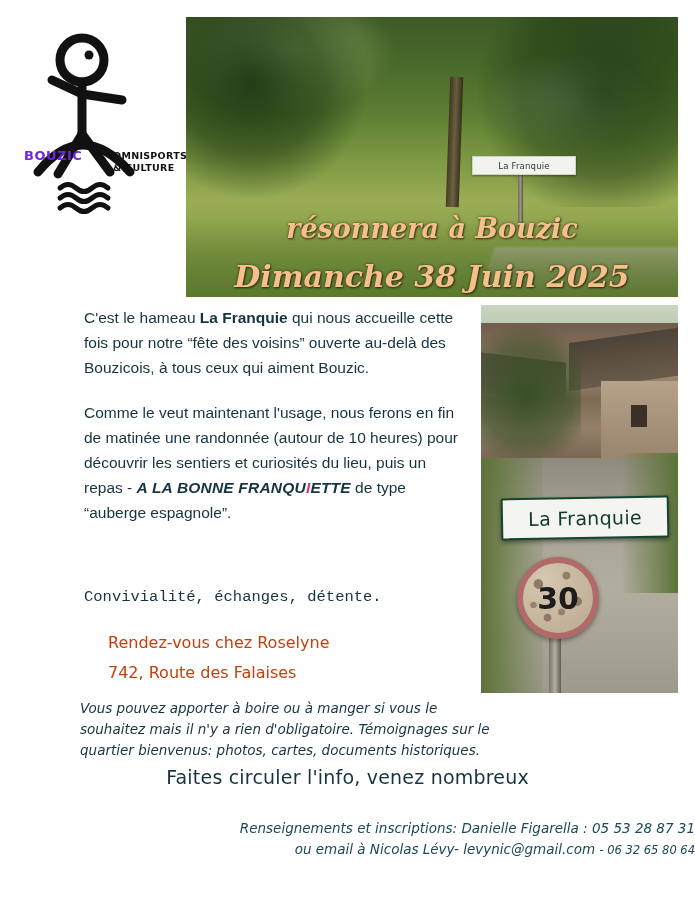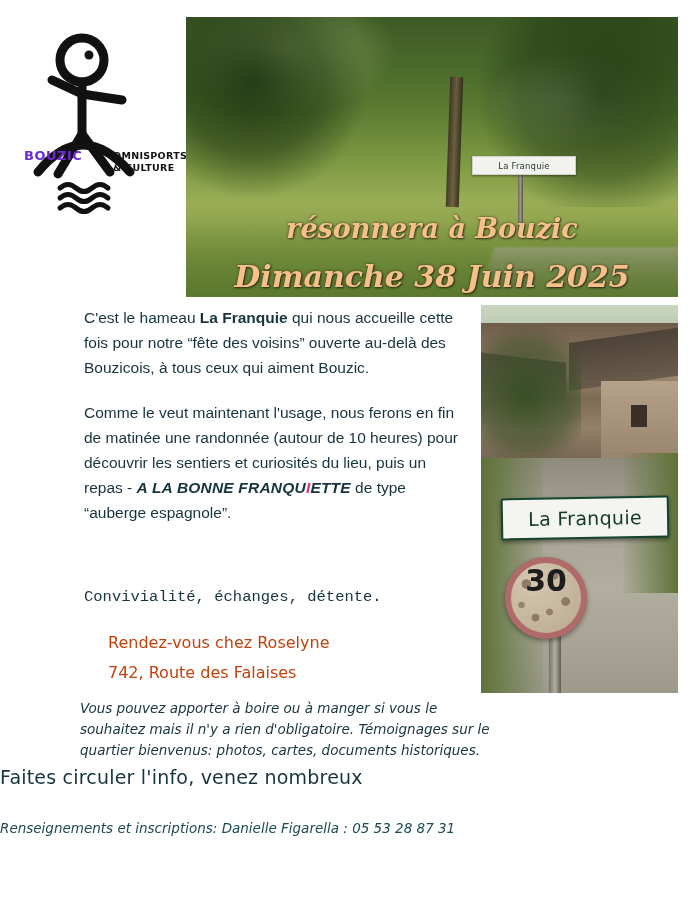--- a/index.html
+++ b/index.html
@@ -205,32 +205,33 @@
     font-size: 13.5px;
     line-height: 21px;
     color: #16343f;
   }
 
   .cta {
     position: absolute;
     left: 0;
     top: 766px;
     width: 695px;
+    text-align: center;
     font-family: "DejaVu Sans", sans-serif;
     font-size: 19px;
     color: #16343f;
     letter-spacing: 0.2px;
   }
 
   .contact {
     position: absolute;
     left: 0;
     top: 818px;
     width: 695px;
-    text-align: left;
+    text-align: right;
     font-family: "DejaVu Sans", sans-serif;
     font-style: italic;
     font-size: 13.5px;
     line-height: 21px;
     color: #1b4a55;
   }
   .contact .tiny { font-size: 11.5px; }
   .contact .mail { color: #1b4a55; }
 
   
@@ -312,31 +313,32 @@
     transform: rotate(-1deg);
   }
   .sp-sign span {
     font-family: "DejaVu Sans", sans-serif;
     font-size: 19px;
     color: #123a2a;
     letter-spacing: 0.3px;
   }
   .sp-speed {
     position: absolute;
-    left: 24px;
+    left: 36px;
     top: 252px;
     width: 82px;
     height: 82px;
     border-radius: 50%;
     background:
       radial-gradient(circle at 30% 25%, #d5c7b0, #b9a98f),
       #b9a98f;
     border: 6px solid #b06a6a;
     box-shadow: 0 2px 5px rgba(0,0,0,0.4);
     display: flex;
+    align-items: center;
     justify-content: center;
   }
   .sp-speed::before {
     content: "";
     position: absolute;
     inset: 0;
     border-radius: 50%;
     background:
       radial-gradient(circle at 22% 30%, rgba(90,60,50,0.55) 0 6%, rgba(0,0,0,0) 7%),
       radial-gradient(circle at 62% 18%, rgba(90,60,50,0.5) 0 5%, rgba(0,0,0,0) 6%),
@@ -423,20 +425,21 @@
   <div>Rendez-vous chez Roselyne</div>
   <div>742, Route des Falaises</div>
 </div>
 
 <div class="small-note">Vous pouvez apporter à boire ou à manger si vous le souhaitez mais il n'y a rien d'obligatoire. Témoignages sur le quartier bienvenus: photos, cartes, documents historiques.</div>
 
 <div class="cta">Faites circuler l'info, venez nombreux</div>
 
 <div class="contact">
   <div>Renseignements et inscriptions: Danielle Figarella : 05 53 28 87 31</div>
+  <div><span class="mail">ou email à Nicolas Lévy- levynic@gmail.com </span><span class="tiny">- 06 32 65 80 64</span></div>
 </div>
 
 <div class="side-photo">
   <div class="sp-sky"></div>
   <div class="sp-houses"></div>
   <div class="sp-roof2"></div>
   <div class="sp-roof1"></div>
   <div class="sp-wall"></div>
   <div class="sp-window"></div>
   <div class="sp-trees"></div>

